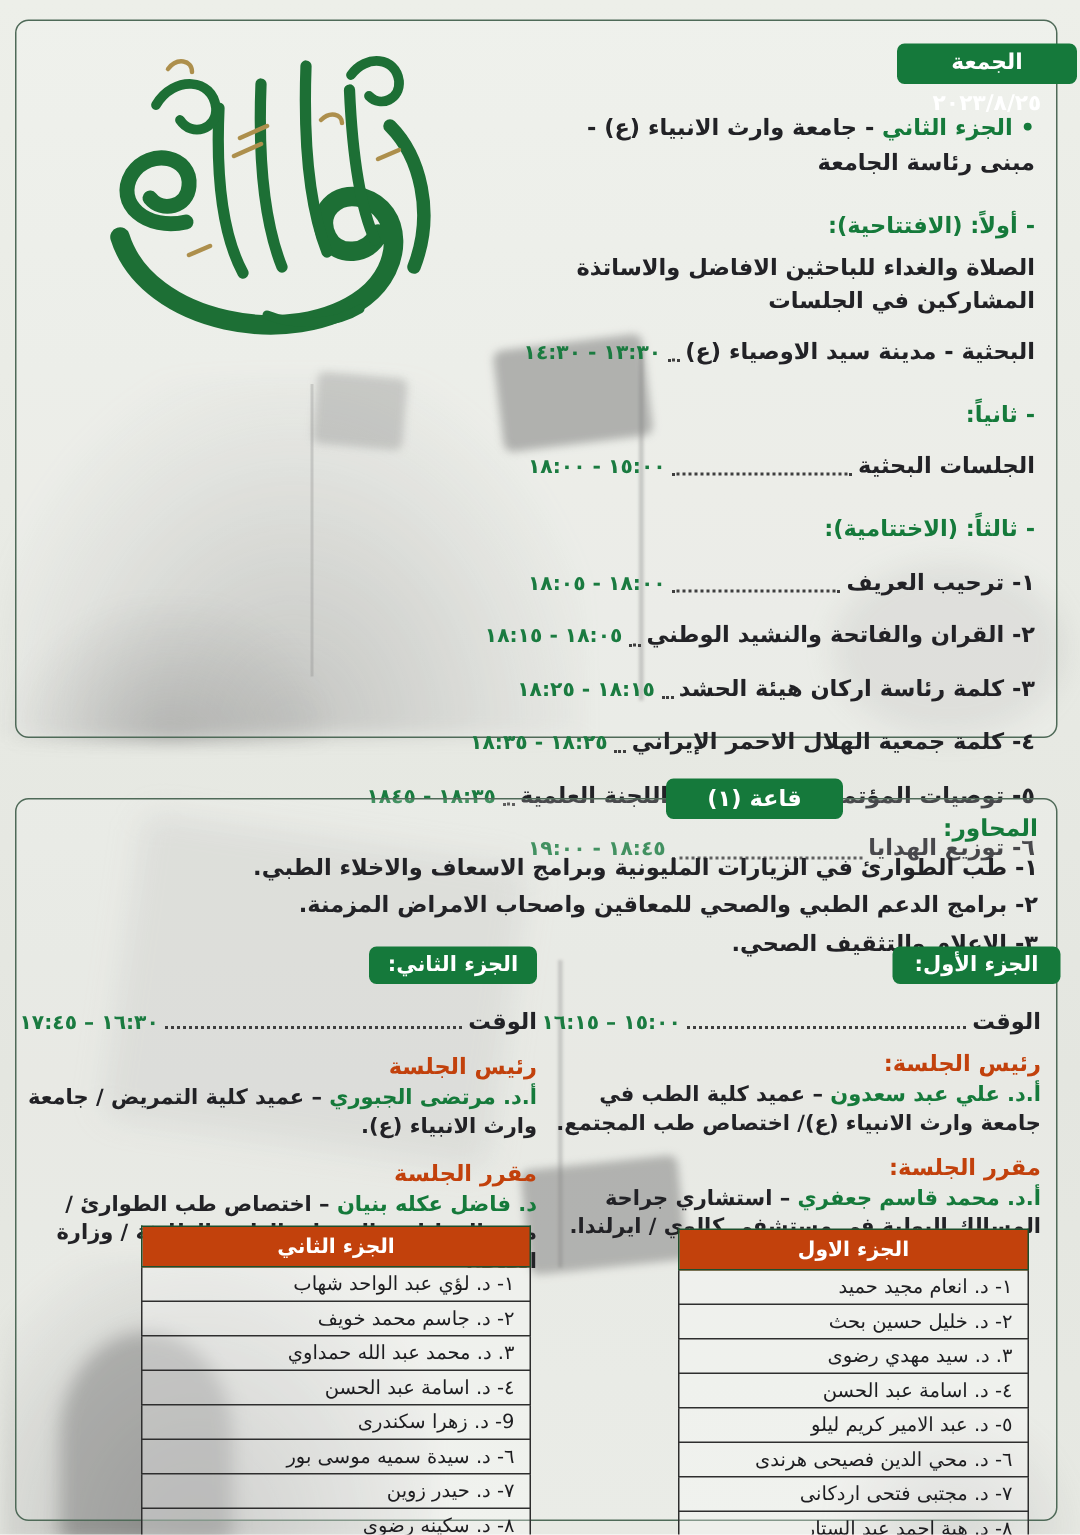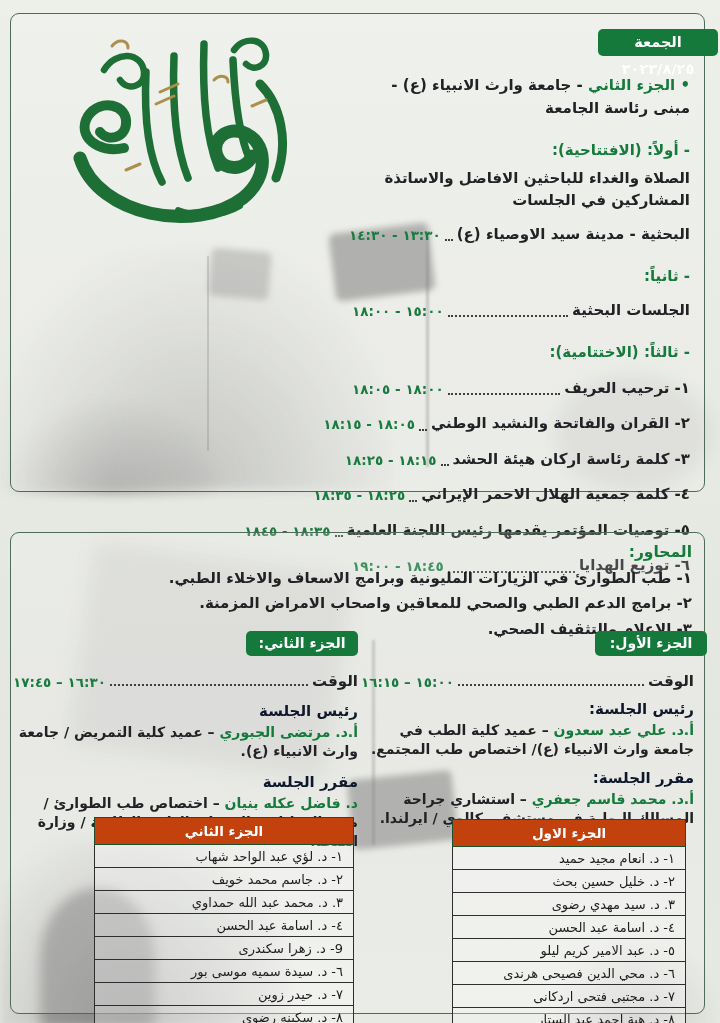--- a/index.html
+++ b/index.html
@@ -64,21 +64,21 @@
 
   .axes{position:absolute;top:6px;right:12px;width:660px;z-index:3;font-weight:700;font-size:15px;color:#222226;line-height:1.72;}
   .axes .axes-label{color:#157a3b;font-size:15.5px;}
 
   .col{position:absolute;top:98px;z-index:3;height:396px;}
   #col-first{right:10px;width:333px;}
   #col-second{left:2px;width:345px;}
   #col-first .part-badge{right:-13px;}
   #col-second .part-badge{right:0;}
   .col-body{padding-top:30px;font-weight:700;font-size:15px;color:#222226;}
-  .role-label{margin-top:10px;color:#0f172a;font-size:15px;}
+  .role-label{margin-top:10px;color:#c2410c;font-size:15px;}
   .role-text{margin-top:3px;font-size:14px;line-height:19px;color:#222226;}
   .role-text .person{color:#157a3b;}
   #col-second .role-label{margin-top:12px;}
 
   .members-table{position:absolute;border-collapse:collapse;background:rgba(255,255,255,.3);}
   #table-first{top:188px;right:8px;}
   #table-second{top:186px;right:4px;}
   .members-table th{background:#c2410c;color:#fff;font-size:13.5px;font-weight:700;
     border:1px solid #1d4f2d;padding:3px 6px;height:20px;}
   .members-table td{border:1px solid #2e2e2e;font-size:13px;font-weight:400;color:#1d1d20;
@@ -186,20 +186,21 @@
       <div class="leader-row">
         <span class="lbl">٦- توزيع الهدايا</span>
         <span class="dots"></span>
         <span class="time">١٨:٤٥ - ١٩:٠٠</span>
       </div>
     </div>
   </div>
 </div>
 
 <div class="panel" id="panel-hall">
+  <div class="badge" id="hall-badge">قاعة (١)</div>
 
   <div class="axes">
     <div class="axes-label">المحاور:</div>
     <div>١- طب الطوارئ في الزيارات المليونية وبرامج الاسعاف والاخلاء الطبي.</div>
     <div>٢- برامج الدعم الطبي والصحي للمعاقين واصحاب الامراض المزمنة.</div>
     <div>٣- الاعلام والتثقيف الصحي.</div>
   </div>
 
   <div class="col" id="col-first">
     <div class="badge part-badge">الجزء الأول:</div>

